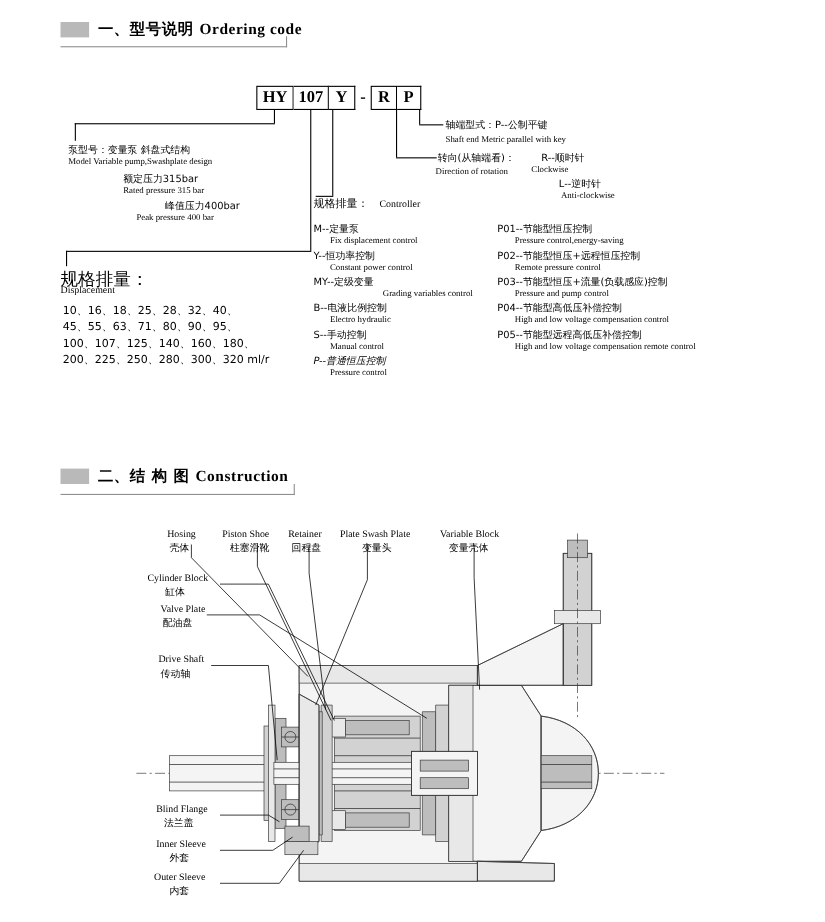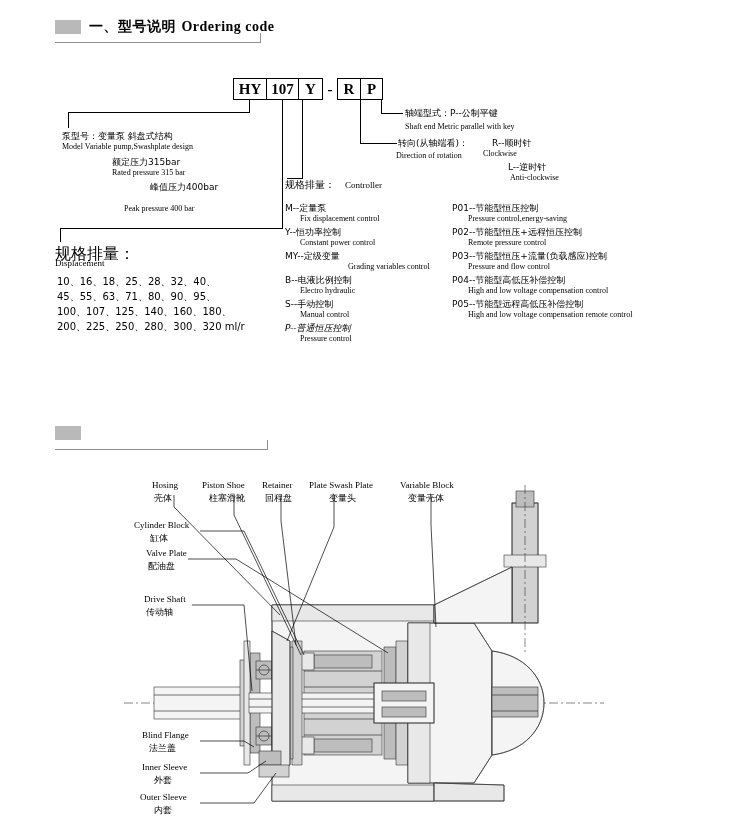--- a/index.html
+++ b/index.html
@@ -93,21 +93,21 @@
 <div class="leader hline" style="left:360px;top:143px;width:37px;"></div>
 
 <div class="leader vline" style="left:381px;top:100px;height:13px;"></div>
 <div class="leader hline" style="left:381px;top:113px;width:22px;"></div>
 
 <div class="txt s9 cn" style="left:62px;top:130px;">泵型号：变量泵  斜盘式结构</div>
 <div class="txt s8" style="left:62px;top:142px;">Model  Variable pump,Swashplate design</div>
 <div class="txt s9 cn" style="left:112px;top:156px;">额定压力315bar</div>
 <div class="txt s8" style="left:112px;top:168px;">Rated pressure 315 bar</div>
 <div class="txt s9 cn" style="left:128px;top:181px;padding-left:22px;">峰值压力400bar</div>
-<div class="txt s8" style="left:112px;top:204px;padding-left:12px;">Peak pressure 400 bar</div>
+<div class="txt s8" style="left:112px;top:193px;padding-left:12px;">Peak pressure 400 bar</div>
 
 <div class="txt s11 cn" style="left:55px;top:244px;">规格排量：</div>
 <div class="txt s9" style="left:55px;top:258px;">Displacement</div>
 <div class="txt s10 cn" style="left:57px;top:275px;">10、16、18、25、28、32、40、</div>
 <div class="txt s10 cn" style="left:57px;top:290px;">45、55、63、71、80、90、95、</div>
 <div class="txt s10 cn" style="left:57px;top:305px;">100、107、125、140、160、180、</div>
 <div class="txt s10 cn" style="left:57px;top:320px;">200、225、250、280、300、320 ml/r</div>
 
 <div class="txt s10 cn" style="left:285px;top:178px;">规格排量：</div>
 <div class="txt s9" style="left:345px;top:180px;">Controller</div>
@@ -123,38 +123,42 @@
 <div class="txt s9 cn" style="left:285px;top:298px;">S--手动控制</div>
 <div class="txt s8" style="left:300px;top:310px;">Manual control</div>
 <div class="txt s9 cn" style="left:285px;top:322px;font-style:italic;">P--普通恒压控制</div>
 <div class="txt s8" style="left:300px;top:334px;">Pressure control</div>
 
 <div class="txt s9 cn" style="left:452px;top:202px;">P01--节能型恒压控制</div>
 <div class="txt s8" style="left:468px;top:214px;">Pressure control,energy-saving</div>
 <div class="txt s9 cn" style="left:452px;top:226px;">P02--节能型恒压+远程恒压控制</div>
 <div class="txt s8" style="left:468px;top:238px;">Remote pressure control</div>
 <div class="txt s9 cn" style="left:452px;top:250px;">P03--节能型恒压+流量(负载感应)控制</div>
-<div class="txt s8" style="left:468px;top:262px;">Pressure and flow control</div>
+<div class="txt s8" style="left:468px;top:262px;">Pressure and pump control</div>
 <div class="txt s9 cn" style="left:452px;top:274px;">P04--节能型高低压补偿控制</div>
 <div class="txt s8" style="left:468px;top:286px;">High and low voltage compensation control</div>
 <div class="txt s9 cn" style="left:452px;top:298px;">P05--节能型远程高低压补偿控制</div>
 <div class="txt s8" style="left:468px;top:310px;">High and low voltage compensation  remote control</div>
 
 <div class="txt s9 cn" style="left:398px;top:137px;">转向(从轴端看)：</div>
 <div class="txt s9 cn" style="left:492px;top:137px;">R--顺时针</div>
 <div class="txt s8" style="left:483px;top:149px;">Clockwise</div>
 <div class="txt s8" style="left:384px;top:151px;margin-left:12px;">Direction of rotation</div>
 <div class="txt s9 cn" style="left:492px;top:161px;margin-left:16px;">L--逆时针</div>
 <div class="txt s8" style="left:510px;top:173px;">Anti-clockwise</div>
 
 <div class="txt s9 cn" style="left:405px;top:107px;">轴端型式：P--公制平键</div>
 <div class="txt s8" style="left:405px;top:122px;">Shaft end  Metric parallel with key</div>
 
 <div class="sec-header" style="left:55px;top:420px;">
   <div class="sec-bar"></div>
+  <div class="sec-title cn">
+    <span>二、</span><span>结 构 图</span>
+    <span style="font-family:'Liberation Serif',serif;font-weight:bold;">Construction</span>
+  </div>
 </div>
 <div class="sec-underline" style="left:55px;top:440px;width:212px;"></div>
 
 <div class="draw-wrap">
 <svg width="750" height="383" viewBox="0 0 750 383" xmlns="http://www.w3.org/2000/svg">
 
   <line class="ctr" x1="120" y1="248" x2="600" y2="248"></line>
 
   <rect class="hatch-d" x="150" y="232" width="95" height="32"></rect>
   <line class="outl" x1="150" y1="240" x2="245" y2="240"></line>

